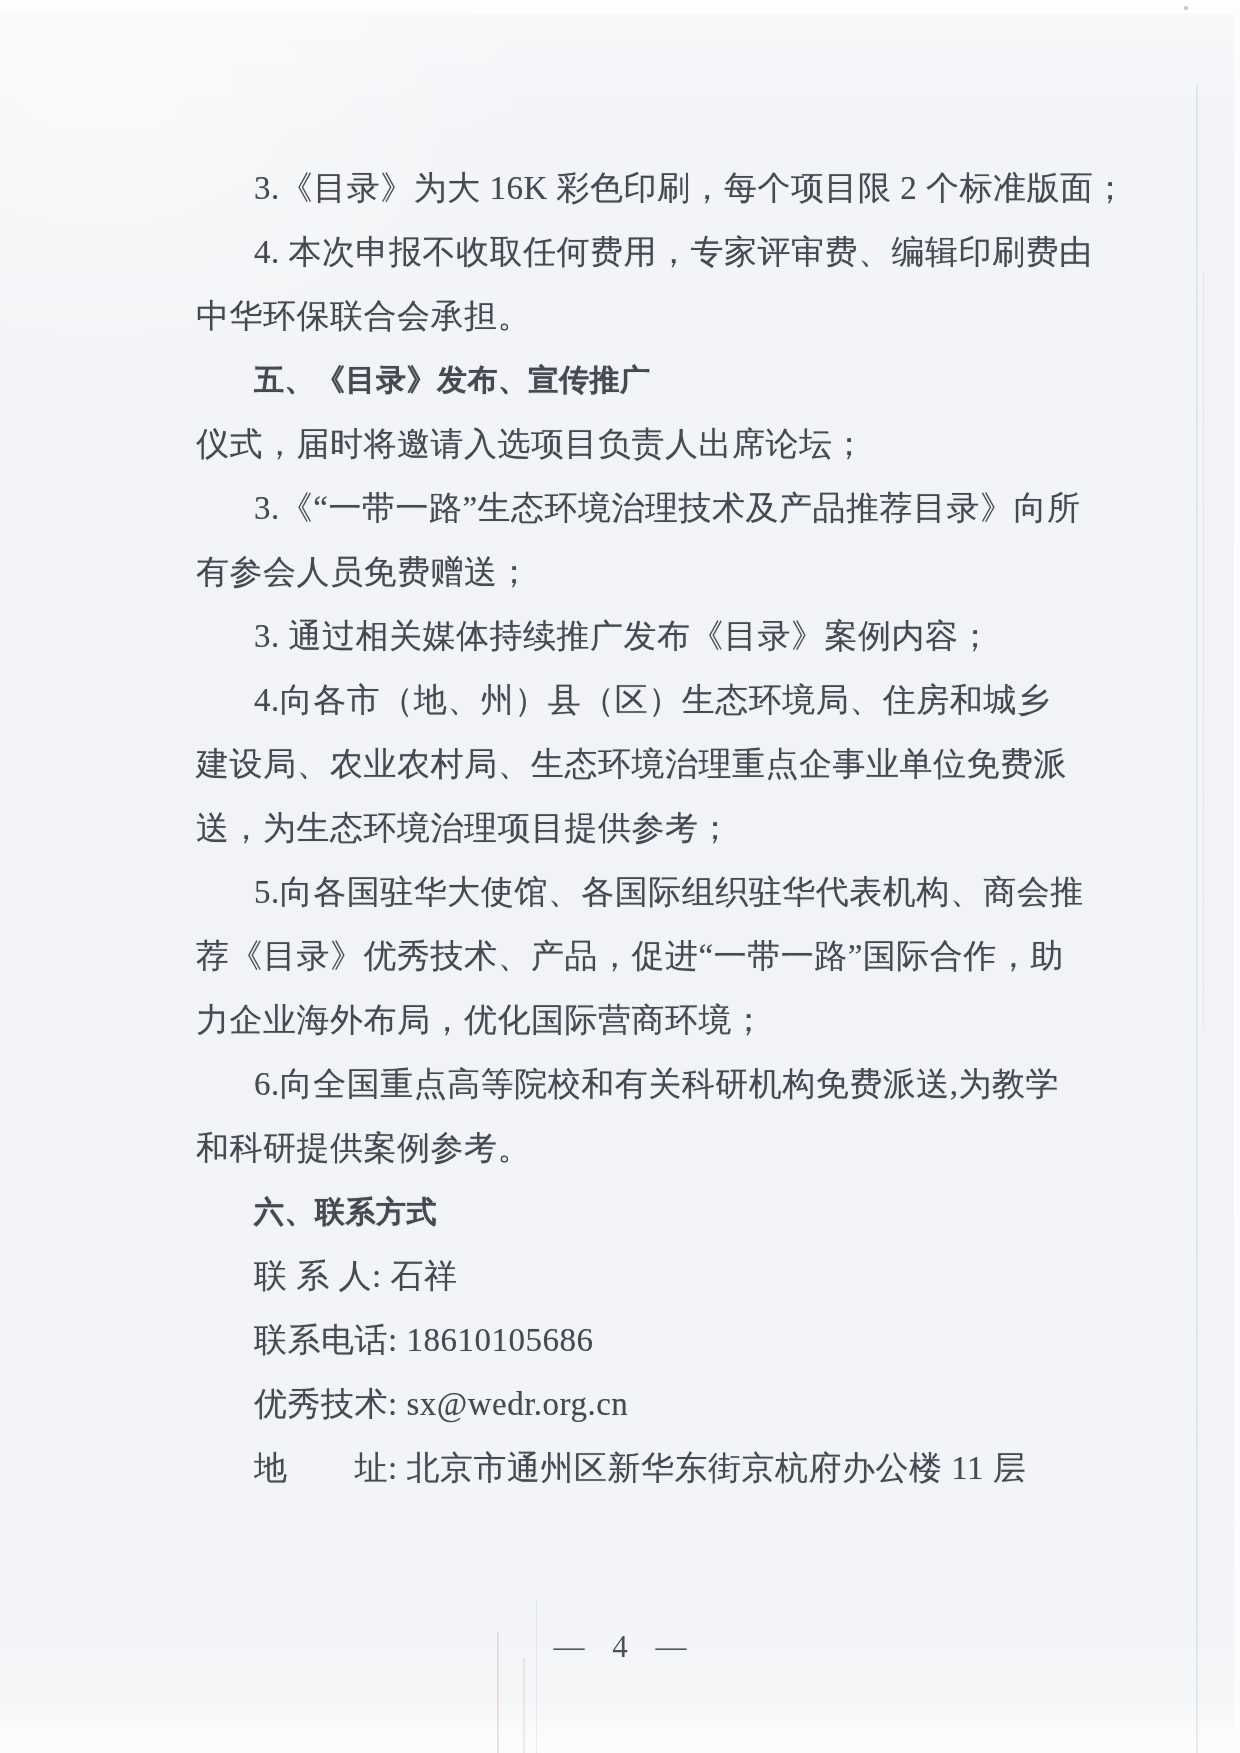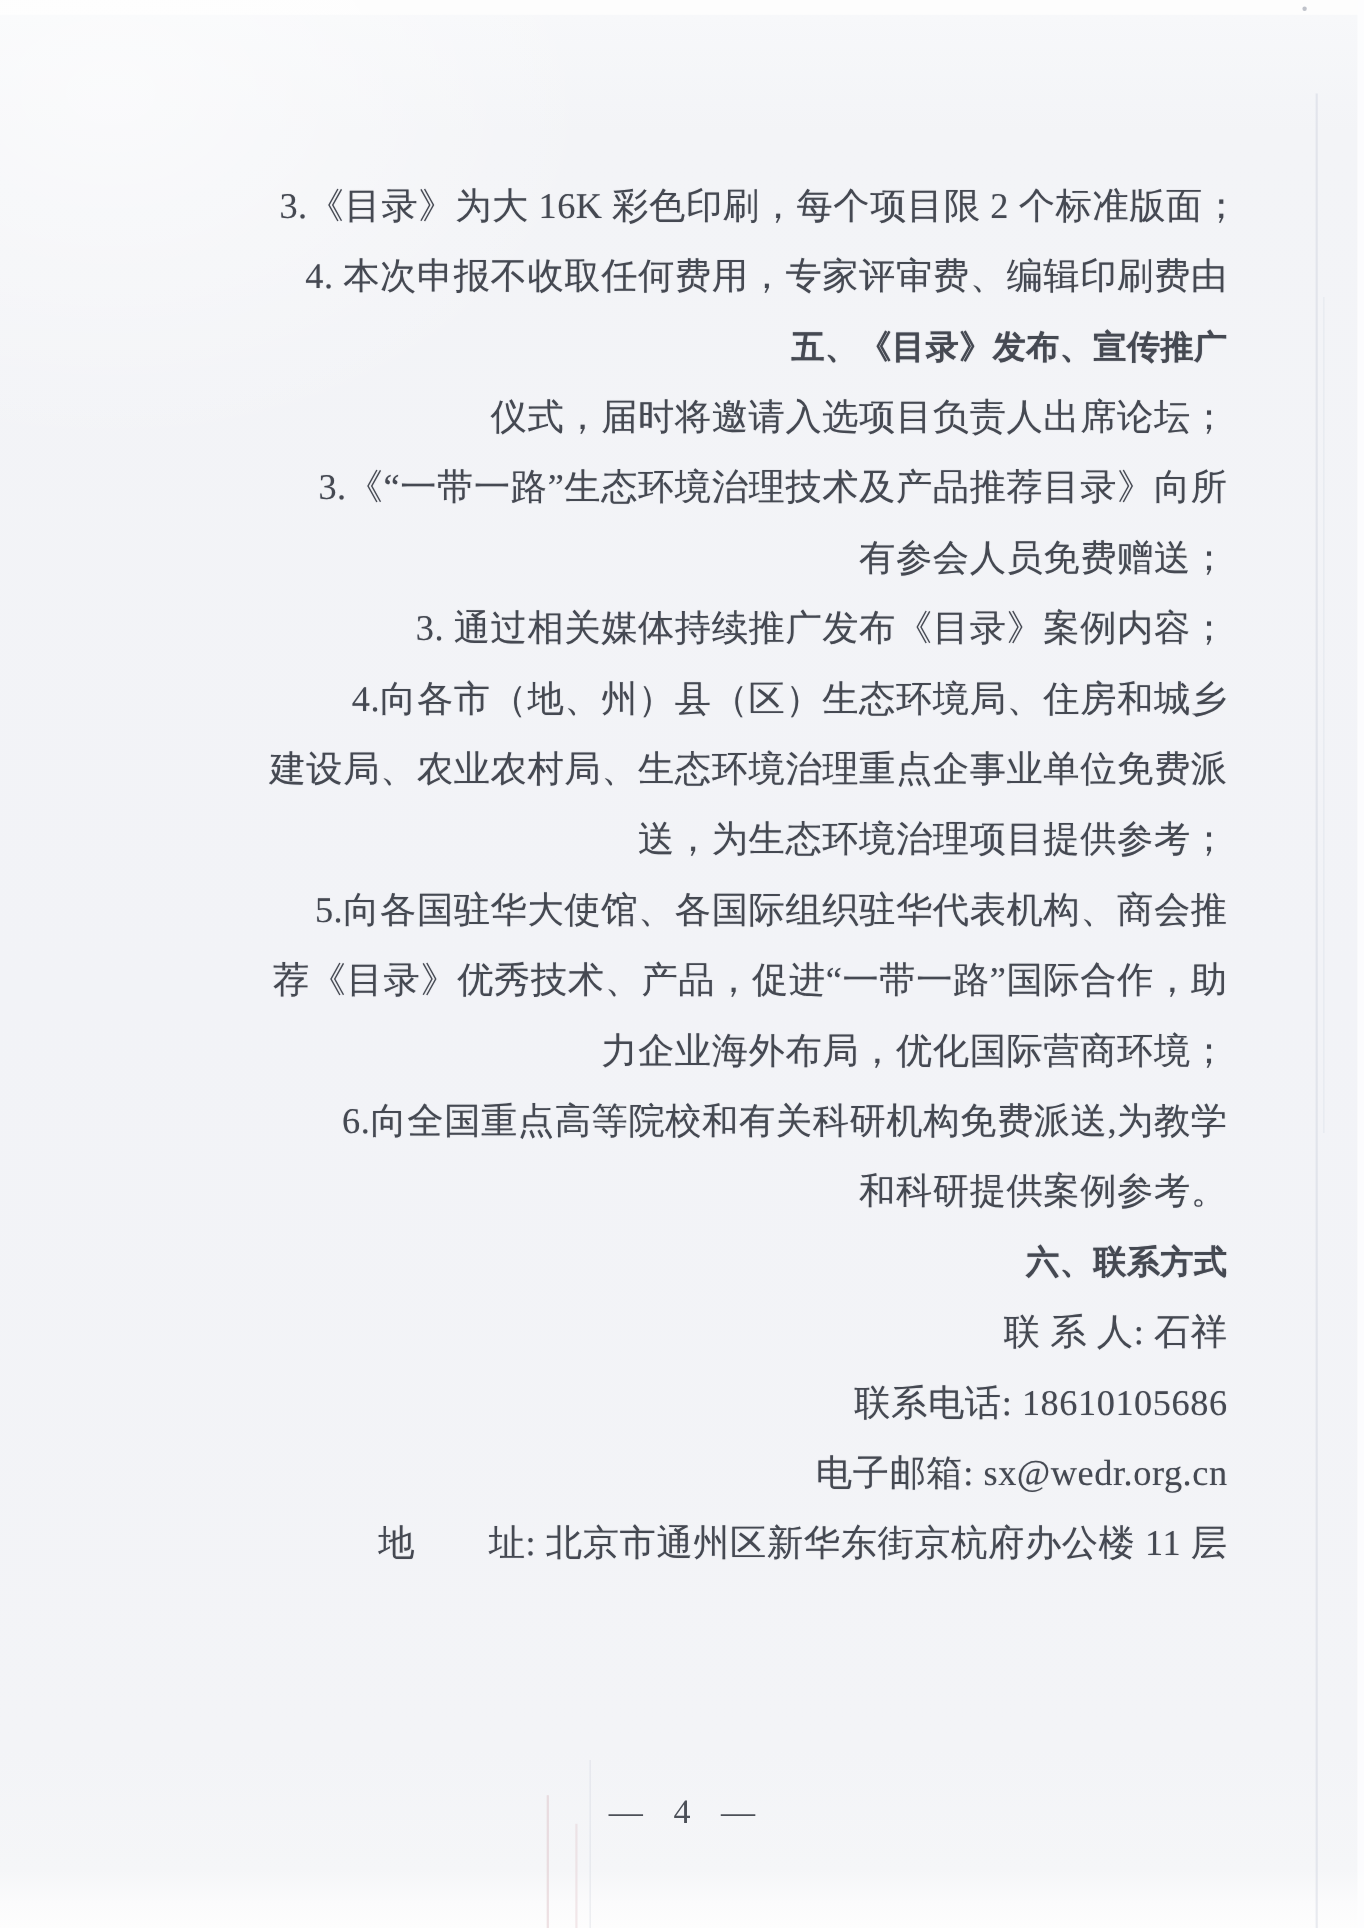--- a/index.html
+++ b/index.html
@@ -41,21 +41,20 @@
     top: 156px;
     width: 920px;
   }
   .ln {
     height: 64px;
     line-height: 64px;
     font-size: 33px;
     letter-spacing: 0.5px;
     white-space: nowrap;
     text-shadow: 0 0 1px rgba(66, 70, 82, 0.35);
-    text-align: right;
   }
   .ln.indent {
     padding-left: 58px;
   }
   .ln.heading {
     font-weight: 700;
     font-size: 30px;
     text-shadow: 0 0 1px rgba(56, 60, 72, 0.55);
   }
   .page-footer {
@@ -81,37 +80,38 @@
   .speck          { left: 1184px; top: 6px;    width: 4px; height: 4px;    background: rgba(140,146,160,0.55); border-radius: 50%; }
 </style>
 </head>
 <body>
 
 <div class="sheet">
 
   <div class="textblock">
     <div class="ln indent">3.《目录》为大 16K 彩色印刷，每个项目限 2 个标准版面；</div>
     <div class="ln indent">4. 本次申报不收取任何费用，专家评审费、编辑印刷费由</div>
+    <div class="ln">中华环保联合会承担。</div>
     <div class="ln indent heading">五、《目录》发布、宣传推广</div>
     <div class="ln">仪式，届时将邀请入选项目负责人出席论坛；</div>
     <div class="ln indent">3.《“一带一路”生态环境治理技术及产品推荐目录》向所</div>
     <div class="ln">有参会人员免费赠送；</div>
     <div class="ln indent">3. 通过相关媒体持续推广发布《目录》案例内容；</div>
     <div class="ln indent">4.向各市（地、州）县（区）生态环境局、住房和城乡</div>
     <div class="ln">建设局、农业农村局、生态环境治理重点企事业单位免费派</div>
     <div class="ln">送，为生态环境治理项目提供参考；</div>
     <div class="ln indent">5.向各国驻华大使馆、各国际组织驻华代表机构、商会推</div>
     <div class="ln">荐《目录》优秀技术、产品，促进“一带一路”国际合作，助</div>
     <div class="ln">力企业海外布局，优化国际营商环境；</div>
     <div class="ln indent">6.向全国重点高等院校和有关科研机构免费派送,为教学</div>
     <div class="ln">和科研提供案例参考。</div>
     <div class="ln indent heading">六、联系方式</div>
     <div class="ln indent">联 系 人: 石祥</div>
     <div class="ln indent">联系电话: 18610105686</div>
-    <div class="ln indent">电子邮箱: sx@wedr.org.cn</div>
+    <div class="ln indent">优秀技术: sx@wedr.org.cn</div>
     <div class="ln indent">地　　址: 北京市通州区新华东街京杭府办公楼 11 层</div>
   </div>
 
   <div class="page-footer">— 4 —</div>
 
   <div class="art fold-line-a"></div>
   <div class="art fold-line-b"></div>
   <div class="art streak-pink-a"></div>
   <div class="art streak-pink-b"></div>
   <div class="art streak-gray"></div>

